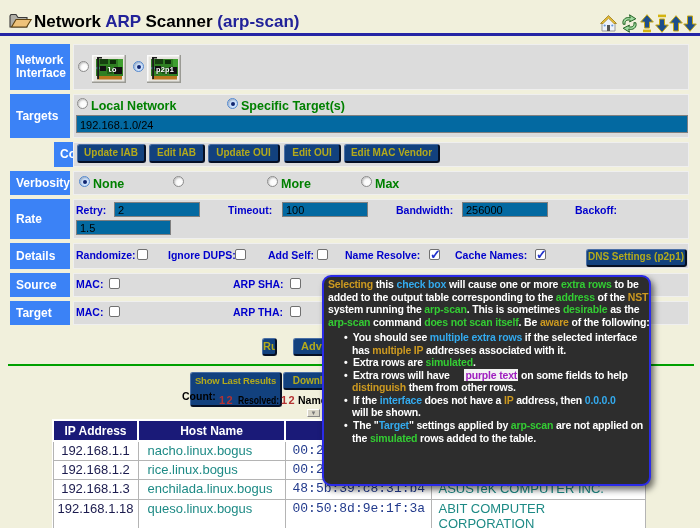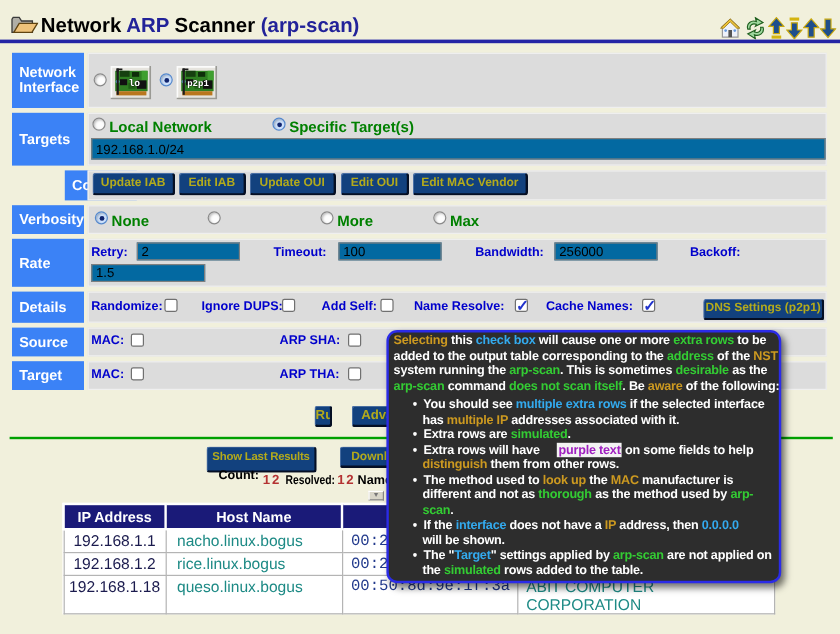--- a/index.html
+++ b/index.html
@@ -169,21 +169,21 @@
 <span class="blue abs" style="left:76px;top:306px;">MAC:</span>
 <span class="cb" style="left:109px;top:306px;"></span>
 <span class="blue abs" style="left:233px;top:306px;">ARP THA:</span>
 <span class="cb" style="left:290px;top:306px;"></span>
 
 <div class="btn" style="position:absolute;left:262px;top:338px;width:15px;height:18px;line-height:15px;font-size:11px;">Run</div>
 <div class="btn" style="position:absolute;left:293px;top:338px;width:130px;height:18px;line-height:15px;font-size:11px;text-align:left;padding-left:7px;">Advanced Options</div>
 
 <div class="abs" style="left:8px;top:364px;width:686px;height:1.5px;background:#00a000"></div>
 
-<div class="btn" style="position:absolute;left:172px;top:372px;width:92px;height:22px;line-height:15px;font-size:9.5px;letter-spacing:-0.2px;">Show Last Results</div>
+<div class="btn" style="position:absolute;left:190px;top:372px;width:92px;height:35px;line-height:15px;font-size:9.5px;letter-spacing:-0.2px;">Show Last Results</div>
 <div class="btn" style="position:absolute;left:283px;top:372px;width:107px;height:18px;line-height:15px;">Download Results</div>
 
 <div class="abs" style="left:182px;top:390px;font-size:10.5px;font-weight:bold;color:#000">Count:</div>
 <div class="abs" style="left:219px;top:394px;font-size:11px;font-weight:bold;color:#b43232;letter-spacing:1.5px;">12</div>
 <div class="abs" style="left:238px;top:394px;font-size:10.5px;font-weight:bold;color:#000;transform:scaleX(0.82);transform-origin:0 0;">Resolved:</div>
 <div class="abs" style="left:281px;top:394px;font-size:11px;font-weight:bold;color:#b43232;letter-spacing:1.5px;">12</div>
 <div class="abs" style="left:298px;top:394px;font-size:10.5px;font-weight:bold;color:#000">Names Resolved</div>
 
 <div class="abs" style="left:307px;top:409px;width:13px;height:8px;background:#d8d5c8;border-top:1px solid #fff;border-left:1px solid #fff;border-right:1px solid #888;border-bottom:1px solid #888;font-size:6px;color:#777;text-align:center;line-height:7px">▼</div>
 
@@ -201,32 +201,37 @@
         <td class="mc">00:24:8c:11:22:33</td>
         <td class="vn">NETGEAR</td>
       </tr>
 <tr>
         <td class="ip">192.168.1.2</td>
         <td class="hn">rice.linux.bogus</td>
         <td class="mc">00:26:5a:44:55:66</td>
         <td class="vn">D-Link Corporation</td>
       </tr>
 <tr>
+        <td class="ip">192.168.1.3</td>
+        <td class="hn">enchilada.linux.bogus</td>
+        <td class="mc">48:5b:39:c8:31:b4</td>
+        <td class="vn">ASUSTeK COMPUTER INC.</td>
+      </tr>
+<tr>
         <td class="ip">192.168.1.18</td>
         <td class="hn">queso.linux.bogus</td>
         <td class="mc">00:50:8d:9e:1f:3a</td>
         <td class="vn">ABIT COMPUTER CORPORATION</td>
       </tr>
 </tbody>
   </table>
 
 <div id="tip" class="abs" style="left:322px;top:275px;width:329px;height:211px;background:#2d2d2d;border:2px solid #2b2be8;border-radius:9px;box-shadow:3px 4px 6px rgba(0,0,0,0.55);color:#fff;font-size:10.5px;font-weight:bold;line-height:12.55px;padding:1px 1px 1px 4px;letter-spacing:-0.18px;white-space:nowrap;overflow:hidden;">
 <div><span class="tg">Selecting</span> this <span class="tc">check box</span> will cause one or more <span class="tn">extra rows</span> to be<br>
 added to the output table corresponding to the <span class="tn">address</span> of the <span class="tg">NST</span><br>
 system running the <span class="tn">arp-scan</span>. This is sometimes <span class="tn">desirable</span> as the<br>
 <span class="tn">arp-scan</span> command <span class="tn">does not scan itself</span>. Be <span class="tg">aware</span> of the following:</div>
 <div class="bl" style="margin-top:3px;">•&nbsp; You should see <span class="tc">multiple extra rows</span> if the selected interface<br>has <span class="tg">multiple IP</span> addresses associated with it.</div>
 <div class="bl">•&nbsp; Extra rows are <span class="tn">simulated</span>.</div>
 <div class="bl">•&nbsp; Extra rows will have <span style="background:#f3f3f3;color:#a020c0;padding:0 1px;margin-left:12px;">purple text</span> on some fields to help<br><span class="tg">distinguish</span> them from other rows.</div>
-<div class="bl">•&nbsp; The method used to <span class="tg">look up</span> the <span class="tg">MAC</span> manufacturer is<br>different and not as <span class="tn">thorough</span> as the method used by <span class="tn">arp-</span><br><span class="tn">scan</span>.</div>
 <div class="bl">•&nbsp; If the <span class="tc">interface</span> does not have a <span class="tg">IP</span> address, then <span class="tc">0.0.0.0</span><br>will be shown.</div>
 <div class="bl">•&nbsp; The "<span class="tc">Target</span>" settings applied by <span class="tn">arp-scan</span> are not applied on<br>the <span class="tn">simulated</span> rows added to the table.</div>
 </div>
 
 </body></html>

